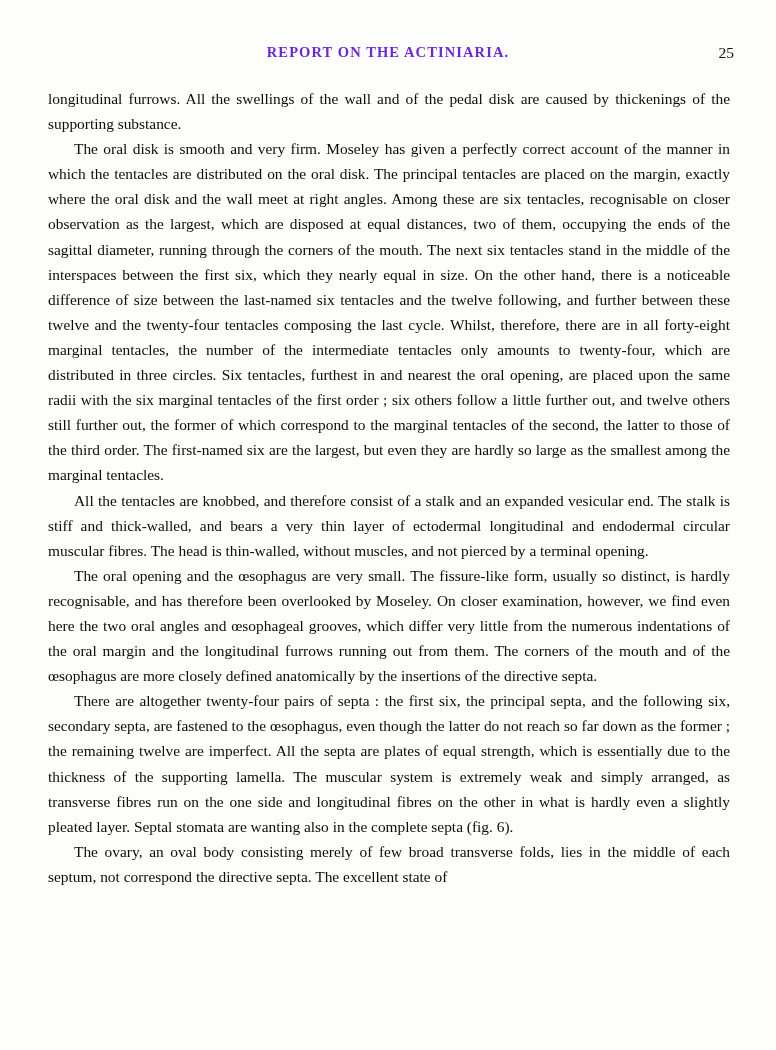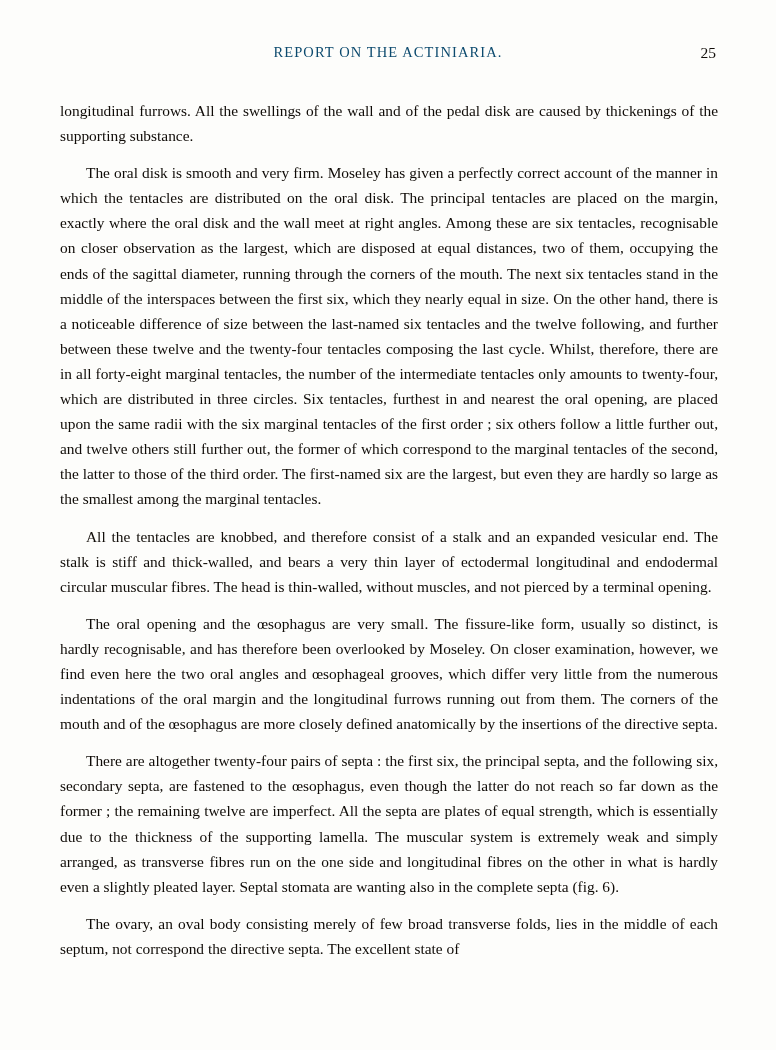--- a/index.html
+++ b/index.html
@@ -32,43 +32,43 @@
   .running-title {
     position: absolute;
     left: 0;
     top: 0;
     width: 776px;
     text-align: center;
     font-size: 14.5px;
     letter-spacing: 1.1px;
     font-variant: small-caps;
     text-transform: uppercase;
-    font-weight: normal;
-    color: #0c4a6e;
+    font-weight: bold;
+    color: #6d28d9;
   }
   .page-number {
     position: absolute;
-    right: 60px;
+    right: 42px;
     top: 0px;
     font-size: 15.5px;
     color: #120e0a;
   }
   .body-text {
     position: absolute;
     left: 48px;
     top: 86px;
     width: 682px;
     font-size: 15.4px;
     line-height: 25.1px;
     text-align: justify;
     text-justify: inter-word;
     color: #0f0b07;
   }
   .body-text p {
-    margin: 12px;
+    margin: 0;
     text-indent: 0;
   }
   .body-text p.indent {
     text-indent: 26px;
   }
   .body-text p + p {
     margin-top: 0;
   }
 </style>
 </head>

